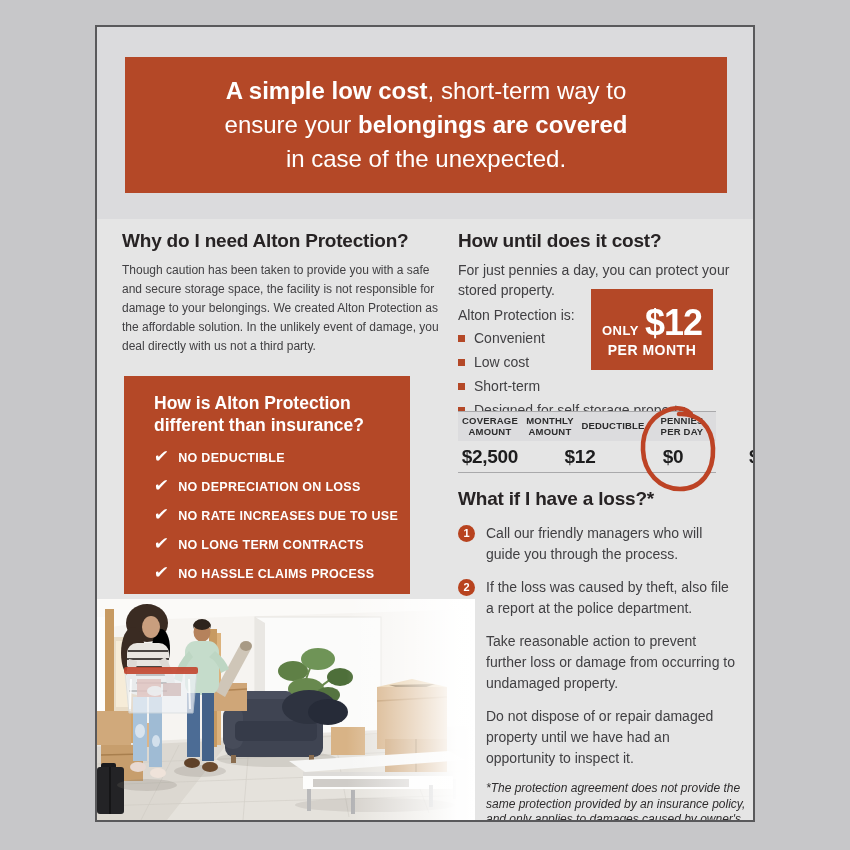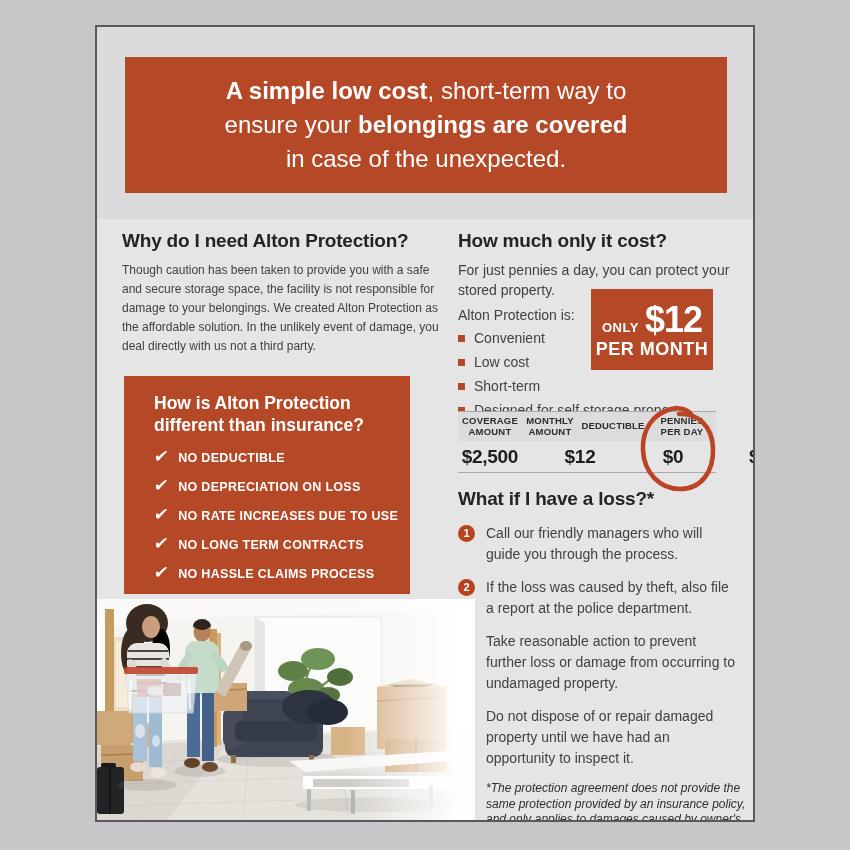--- a/index.html
+++ b/index.html
@@ -35,21 +35,21 @@
   .cost .is-label { margin-top:7px; font-size:14px; color:#414043; }
   .b-row { display:flex; align-items:flex-start; gap:9px; margin-top:7px; }
   .b-sq { width:7px; height:7px; background:#b44827; margin-top:5px; flex-shrink:0; }
   .b-label { font-size:14px; color:#414043; line-height:17px; }
 
   .badge { position:absolute; left:494px; top:262px; width:122px; height:81px; background:#b44827;
            color:#fff; display:flex; flex-direction:column; justify-content:center; align-items:center; }
   .badge-row1 { display:flex; align-items:baseline; gap:6px; }
   .badge-only { font-size:13px; font-weight:700; letter-spacing:0.5px;text-align:center; }
   .badge-price { font-size:36px; font-weight:700; letter-spacing:-1px; }
-  .badge-per { font-size:18px; font-weight:700; letter-spacing:0.5px; margin-top:-2px; }
+  .badge-per { font-size:14px; font-weight:700; letter-spacing:0.5px; margin-top:-2px; }
 
   
   .cost-table { position:absolute; left:361px; top:384px; width:258px; }
   .t-head { display:grid; grid-template-columns:64px 56px 70px 68px; background:#dcdcde;
             border-top:1px solid #a9a9ab; height:30px; }
   .t-head .cell { display:flex; flex-direction:column; justify-content:center; align-items:center;
                   font-size:9.5px; font-weight:700; line-height:10.5px; color:#2c2c2d; letter-spacing:0.2px; }
   .t-vals { display:grid; grid-template-columns:64px 56px 70px 68px; height:32px;
             border-bottom:1px solid #a9a9ab; align-items:center;gap:30px; }
   .t-vals .cell { text-align:center; font-size:19px; font-weight:700; color:#1d1d1e; letter-spacing:-0.3px; }
@@ -107,21 +107,21 @@
         <span class="check-ico">✔</span>
         <span class="check-label">NO LONG TERM CONTRACTS</span>
       </div>
       <div class="check-row">
         <span class="check-ico">✔</span>
         <span class="check-label">NO HASSLE CLAIMS PROCESS</span>
       </div>
     </div>
 
     <div class="cost">
-      <h2 class="sec">How much only it cost?</h2>
+      <h2 class="sec">How until does it cost?</h2>
       <p class="intro">For just pennies a day, you can protect your stored property.</p>
       <p class="is-label">Alton Protection is:</p>
       <div class="b-row">
         <span class="b-sq"></span>
         <span class="b-label">Convenient</span>
       </div>
       <div class="b-row">
         <span class="b-sq"></span>
         <span class="b-label">Low cost</span>
       </div>

